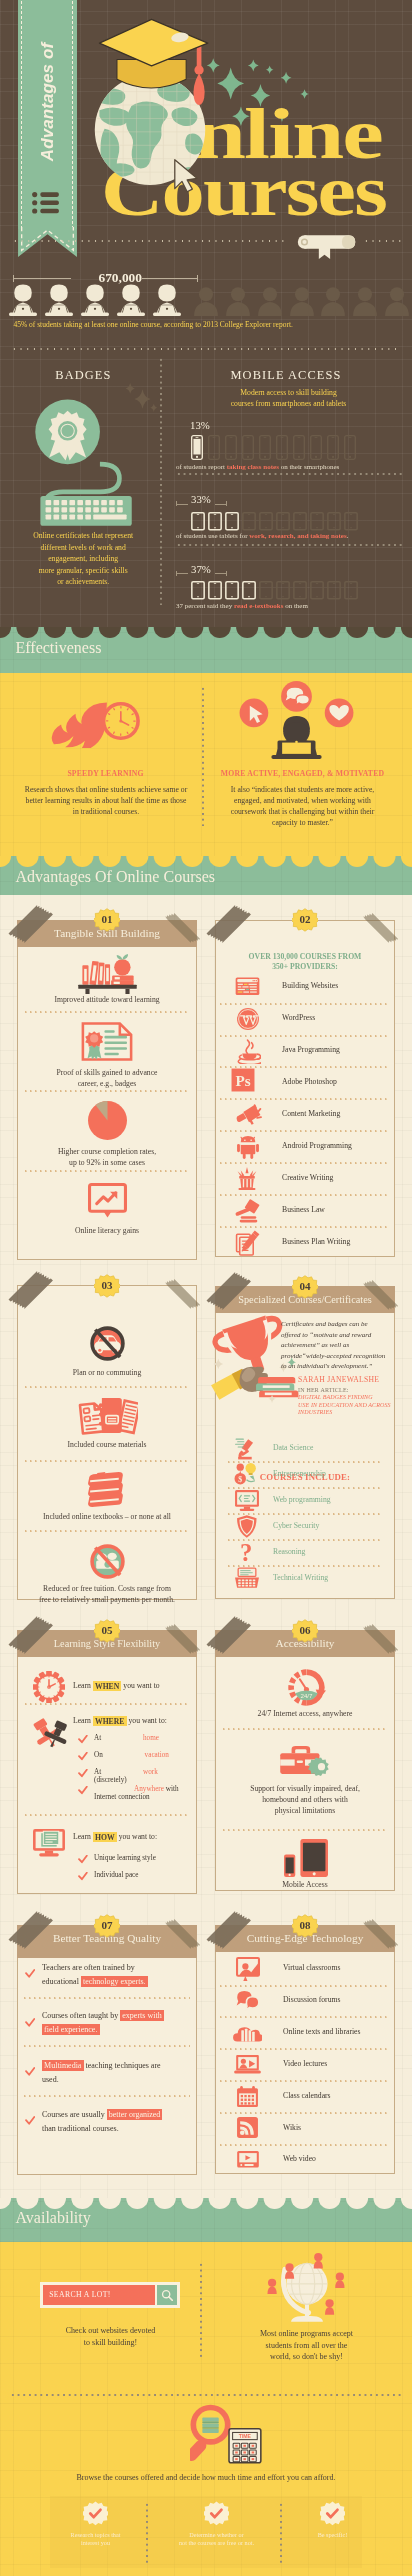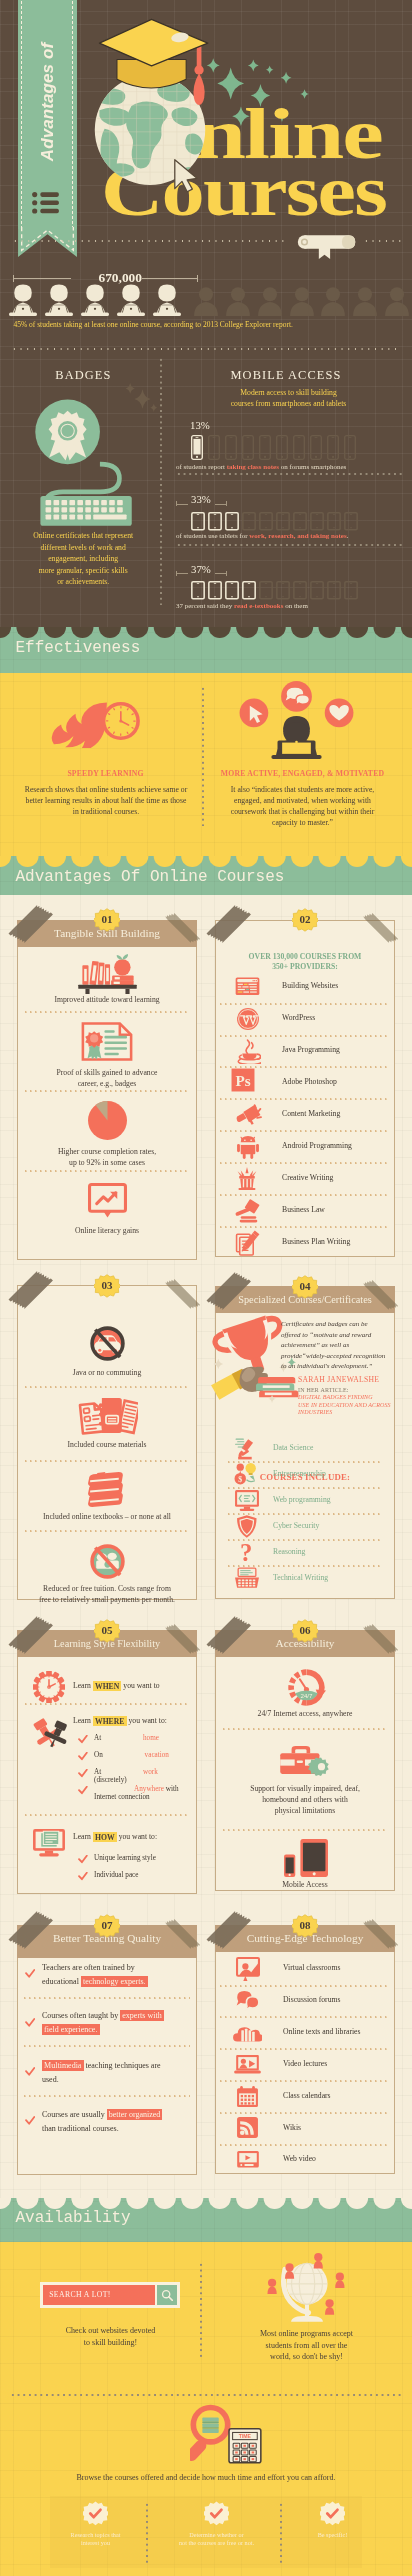--- a/index.html
+++ b/index.html
@@ -51,21 +51,21 @@
   background-size:5.7px 1.5px;background-repeat:repeat-x;}
 .badge-cap{position:absolute;color:#fad34f;font-size:7.7px;line-height:1.5;text-align:center;
   font-family:"Liberation Serif",serif;}
 .mob-sub{position:absolute;color:#fad34f;font-size:7.7px;line-height:1.45;text-align:center;
   font-family:"Liberation Serif",serif;}
 .pct{position:absolute;color:#f6eedb;font-size:10.8px;font-family:"Liberation Serif",serif;}
 .mrow-txt{position:absolute;color:#e4dac4;font-size:7px;font-family:"Liberation Serif",serif;}
 .mrow-txt .hl{color:#f4705a;font-weight:bold;}
 
 
-.sec-title{position:absolute;color:#f6eedb;font-size:16px;font-family:Liberation Mono, monospace;}
+.sec-title{position:absolute;color:#f6eedb;font-size:16px;font-family:Liberation Serif, serif;}
 
 
 .eff-h{position:absolute;color:#f4705a;font-size:7.7px;font-weight:bold;letter-spacing:0.2px;text-align:center;
   font-family:"Liberation Serif",serif;}
 .eff-b{position:absolute;color:#4a4039;font-size:7.7px;line-height:1.45;text-align:center;
   font-family:"Liberation Serif",serif;}
 
 
 .card{position:absolute;background:#f7efdc;border:1px solid #c6ac86;box-sizing:border-box;}
 .card-hdr{position:absolute;background:#bf9f7c;height:21.6px;box-sizing:border-box;}
@@ -378,21 +378,21 @@
  <rect x="4.6" y="7.4" width="13.8" height="30" fill="none"></rect>
  <rect x="8.5" y="4" width="6" height="1.5" rx=".75" fill="#6b5b49"></rect>
  <circle cx="11.5" cy="42" r="2.1" fill="#6b5b49"></circle>
 </svg>
 <svg class="abs" style="left:344px;top:435px" width="12" height="25" viewBox="0 0 23 48">
  <rect x="1.3" y="1.3" width="20.4" height="45.4" rx="3.4" fill="none" stroke="#6b5b49" stroke-width="2.6"></rect>
  <rect x="4.6" y="7.4" width="13.8" height="30" fill="none"></rect>
  <rect x="8.5" y="4" width="6" height="1.5" rx=".75" fill="#6b5b49"></rect>
  <circle cx="11.5" cy="42" r="2.1" fill="#6b5b49"></circle>
 </svg>
-<div class="mrow-txt" style="left:176px;top:463px"><span>of students report </span><span class="hl">taking class notes</span><span> on forums smartphones</span></div>
+<div class="mrow-txt" style="left:176px;top:463px"><span>of students report </span><span class="hl">taking class notes</span><span> on their smartphones</span></div>
 <div class="hdots" style="left:176px;top:473px;width:227px"></div>
 <div class="abs" style="left:176px;top:504px;width:12.4px;height:1px;background:#a3957e"></div>
 <div class="abs" style="left:176px;top:501px;width:1px;height:5.2px;background:#a3957e"></div>
 <div class="abs" style="left:215px;top:504px;width:12.4px;height:1px;background:#a3957e"></div>
 <div class="abs" style="left:226px;top:501px;width:1px;height:5.2px;background:#a3957e"></div>
 <div class="pct" style="left:191px;top:493px">33%</div>
 <svg class="abs" style="left:191px;top:512px" width="14" height="18.5" viewBox="0 0 27 36">
  <rect x="1.5" y="1.5" width="24" height="33" rx="2.4" fill="none" stroke="#f1e9d4" stroke-width="3"></rect>
  <circle cx="13.5" cy="30.5" r="1.5" fill="#f1e9d4"></circle>
  <rect x="11" y="4" width="5" height="1.2" rx=".6" fill="#f1e9d4"></rect>
@@ -863,21 +863,21 @@
  <path d="M53 32 l-4 -6 q-1 -2 -3 -2 h-8 v8 z"></path>
 </g>
 <circle cx="21" cy="49" r="6" fill="#f8f0dc"></circle>
         <circle cx="21" cy="49" r="3" fill="#f4705a"></circle>
 <circle cx="51" cy="49" r="6" fill="#f8f0dc"></circle>
         <circle cx="51" cy="49" r="3" fill="#f4705a"></circle>
 <circle cx="36" cy="36" r="30" fill="none" stroke="#4a4039" stroke-width="7"></circle>
 <rect x="33" y="0" width="7" height="72" transform="rotate(-42 36 36)" fill="#4a4039"></rect>
       </svg></div>
 <div class="ic-cap" style="left:24px;top:1368px;width:166px">
-      <div>Java or no commuting</div>
+      <div>Plan or no commuting</div>
     </div>
 <div class="dashrow" style="left:25px;top:1386px;width:164px"></div>
 <div class="abs" style="left:77px;top:1394px"><svg width="61" height="42" viewBox="0 0 118 82">
 <g transform="rotate(-6 40 46)">
  <path d="M8 18 h28 l12 12 v44 h-40 z" fill="none" stroke="#f4705a" stroke-width="5" stroke-linejoin="round"></path>
  <path d="M36 18 v12 h12" fill="none" stroke="#f4705a" stroke-width="5" stroke-linejoin="round"></path>
  <g fill="none" stroke="#f4705a" stroke-width="3.6">
             <rect x="14" y="26" width="11" height="9" rx="2"></rect>
             <rect x="14" y="42" width="11" height="9" rx="2"></rect>
           </g>

